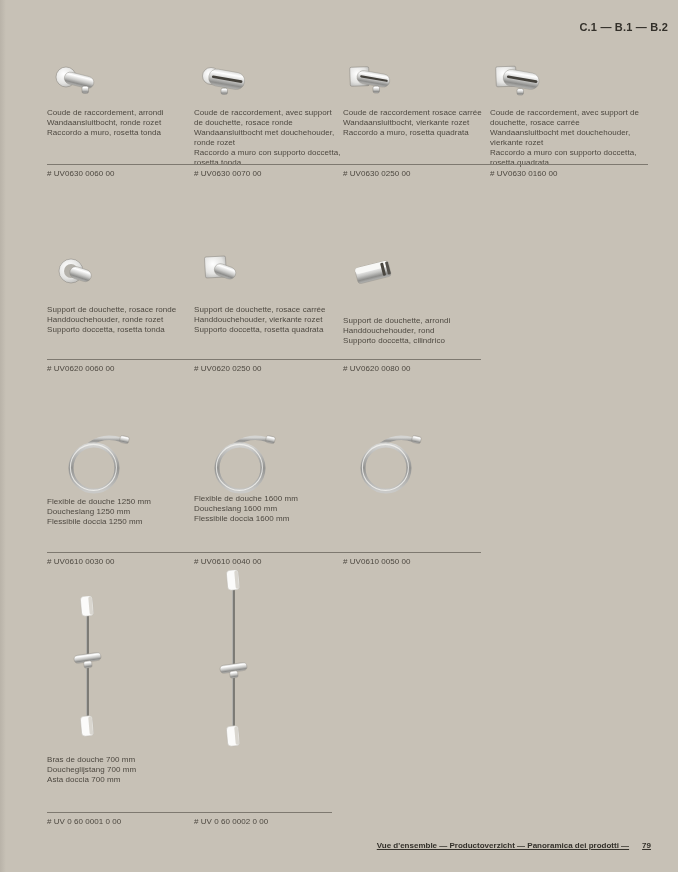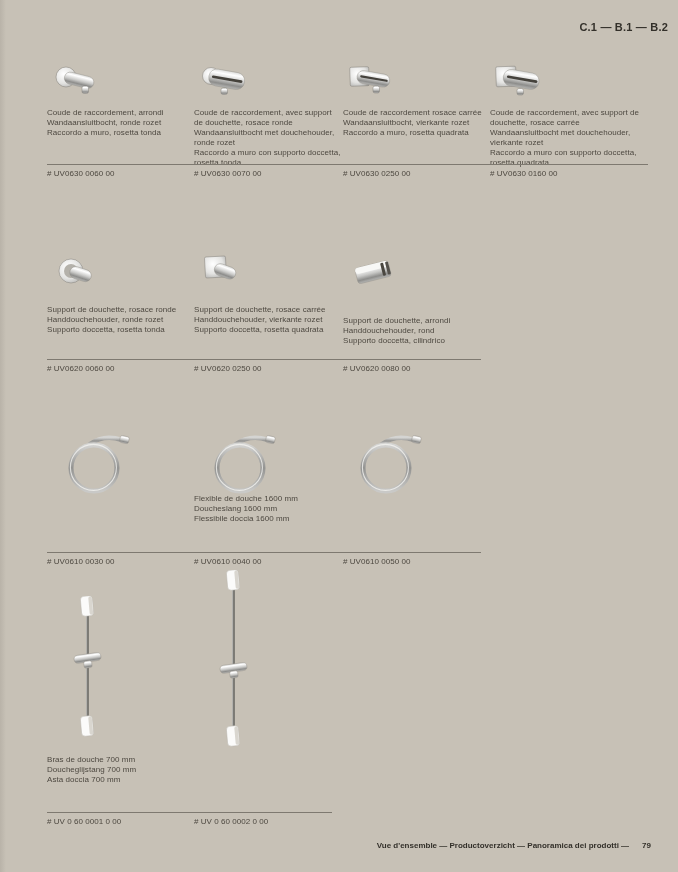--- a/index.html
+++ b/index.html
@@ -21,21 +21,21 @@
   .desc{
     position:absolute;font-size:8px;line-height:10px;white-space:pre;
     color:#4d4840;letter-spacing:.05px;
   }
   .rule{position:absolute;height:1px;background:#7e7970;}
   .code{
     position:absolute;font-size:8px;color:#4d4840;white-space:pre;letter-spacing:.05px;
   }
   .footer{
     position:absolute;top:841px;right:47px;display:flex;align-items:center;gap:13px;
-    font-size:8px;font-weight:bold;color:#33302a;
+    font-size:8px;font-weight:bold;color:#33302a;text-decoration:underline;
   }
 </style>
 </head>
 <body>
 
 <div class="page">
 
   <svg width="0" height="0" style="position:absolute" aria-hidden="true">
     <defs>
       <linearGradient id="gMetalV" x1="0" y1="0" x2="0" y2="1">
@@ -189,20 +189,23 @@
   </div>
   <div class="photo" style="left:352px;top:432px">
     <svg width="76" height="62" viewBox="0 0 76 62">
       <path d="M30 12 Q 44 2 62 8" fill="none" stroke="url(#gCoil)" stroke-width="4.5" stroke-linecap="round"></path>
       <rect x="60" y="4" width="9" height="7" rx="2" fill="url(#gMetalV)" stroke="#8e8b84" stroke-width="0.4" transform="rotate(12,64,7)"></rect>
       <circle cx="34" cy="36" r="23" fill="none" stroke="url(#gCoil)" stroke-width="5"></circle>
       <circle cx="33.4" cy="35.4" r="23" fill="none" stroke="#f2f2f0" stroke-width="1.1" opacity="0.8"></circle>
     </svg>
   </div>
 
+  <div class="desc" style="left:47px;top:497px">Flexible de douche 1250 mm
+Doucheslang 1250 mm
+Flessibile doccia 1250 mm</div>
   <div class="desc" style="left:194px;top:494px">Flexible de douche 1600 mm
 Doucheslang 1600 mm
 Flessibile doccia 1600 mm</div>
 
   <div class="rule" style="left:47px;top:552px;width:434px"></div>
 
   <div class="code" style="left:47px;top:557px"># UV0610 0030 00</div>
   <div class="code" style="left:194px;top:557px"># UV0610 0040 00</div>
   <div class="code" style="left:343px;top:557px"># UV0610 0050 00</div>
 

